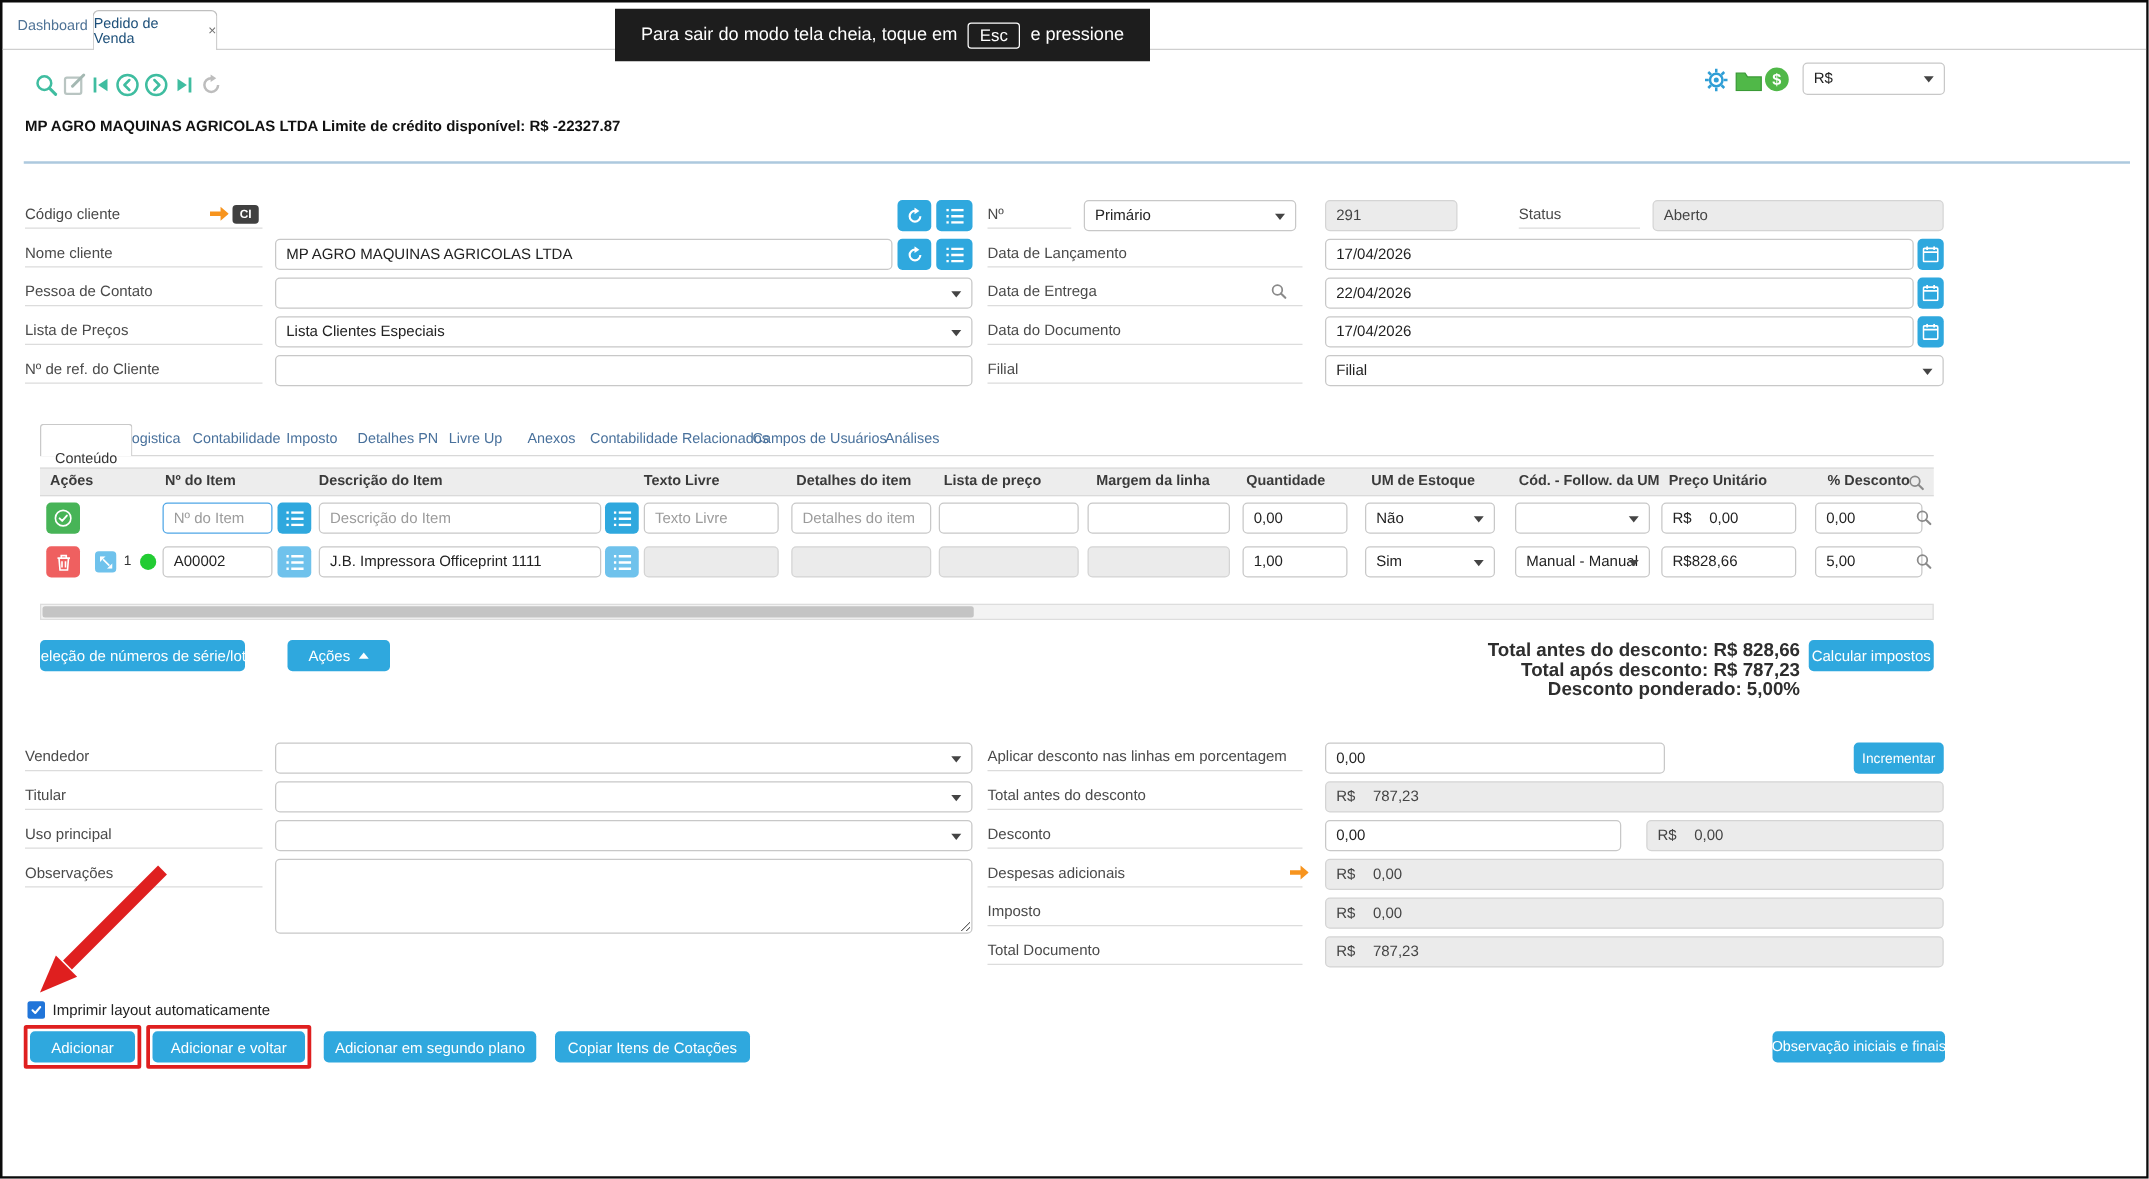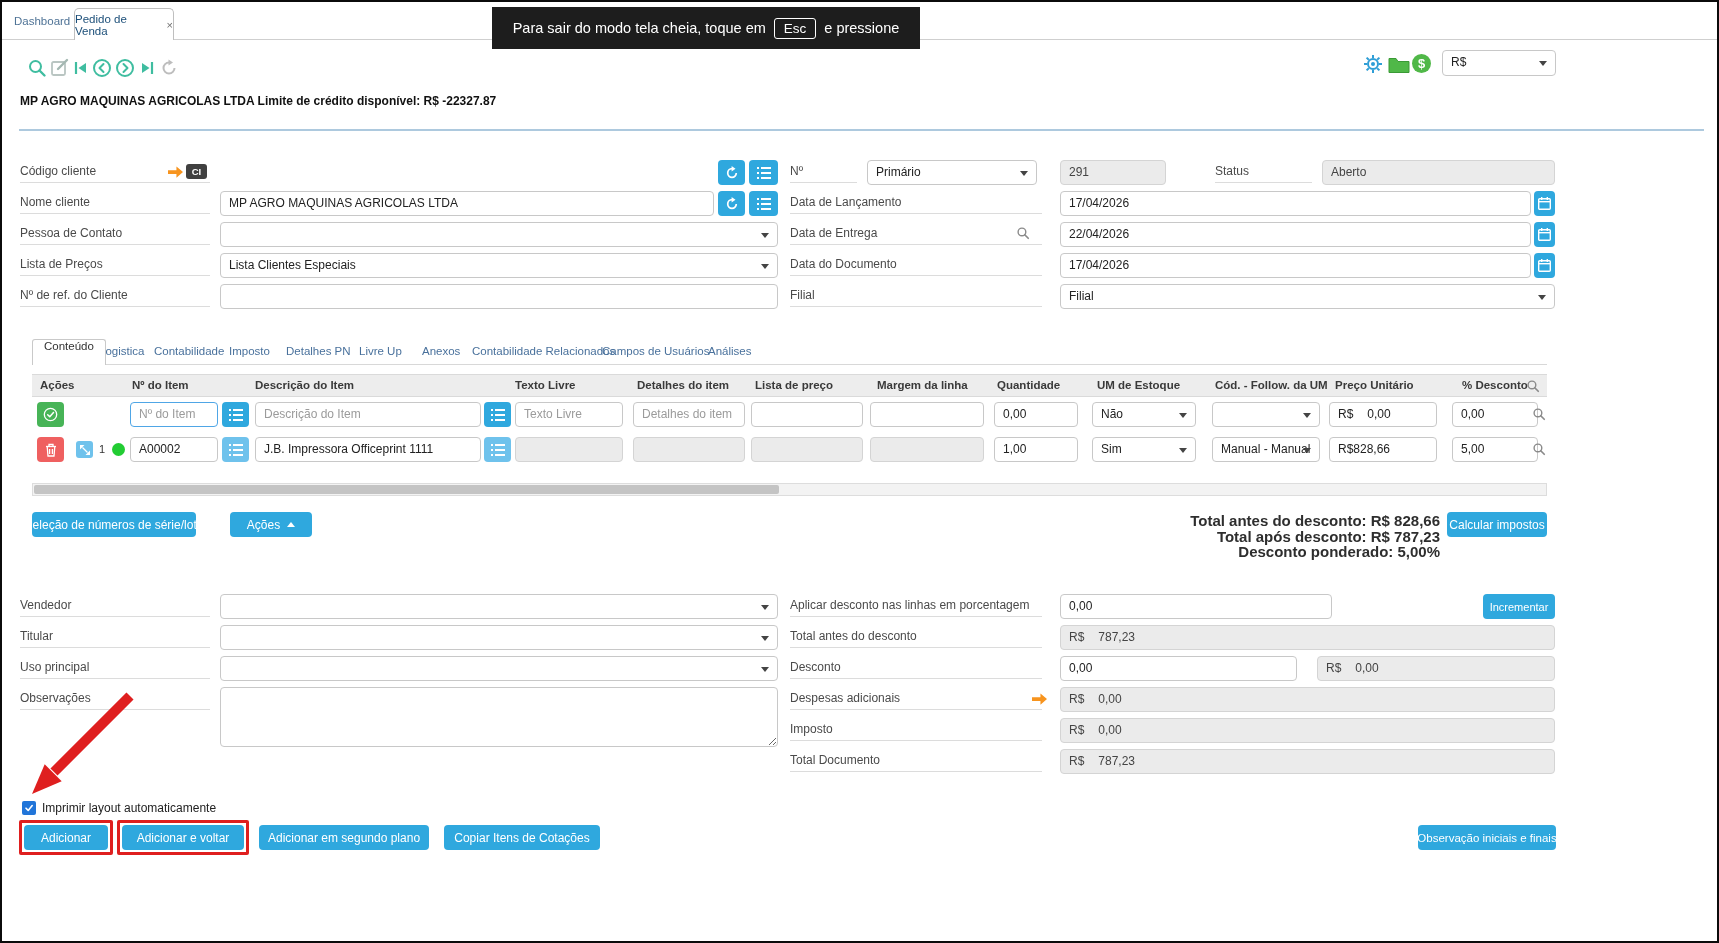--- a/index.html
+++ b/index.html
@@ -11,21 +11,21 @@
   .inp.gray{background:#ebebeb;border-color:#d4d4d4;color:#444}
   .inp.ph{color:#9b9b9b}
   .inp.focus{border-color:#4fa6e6}
   .sel{padding-right:20px}
   .sel::after{content:"";position:absolute;right:8px;top:10px;border-left:4px solid transparent;border-right:4px solid transparent;border-top:5px solid #444}
   .btn{position:absolute;height:25px;background:#2fa8de;border-radius:4px;color:#fff;font-size:12px;display:flex;align-items:center;justify-content:center;cursor:pointer;white-space:nowrap;padding:0 10px}
   .icbtn{position:absolute;height:25px;background:#2fa8de;border-radius:4px;display:flex;align-items:center;justify-content:center;cursor:pointer}
   .th{position:absolute;top:4px;font-size:11.5px;font-weight:bold;color:#3a3a3a;white-space:nowrap}
   .row{position:absolute;left:30px;width:1515px;height:28px}
   .ctab{position:absolute;top:343px;font-size:11.5px;color:#49719c;white-space:nowrap;cursor:pointer}
-  .ctab.active{top:337px;height:26px;background:#fff;border:1px solid #c9c9c9;border-bottom:none;border-radius:3px 3px 0 0;color:#333;padding:0 11px 0 11px;z-index:2}
+  .ctab.active{top:337px;height:26px;background:#fff;border:1px solid #c9c9c9;border-bottom:none;border-radius:3px 3px 0 0;color:#333;padding:21px 11px 0 11px;z-index:2}
   .totline{font-size:15px;font-weight:bold;color:#2e2e2e;line-height:15.5px;text-align:right;white-space:nowrap}
   .caret-up{display:inline-block;width:0;height:0;border-left:4px solid transparent;border-right:4px solid transparent;border-bottom:5px solid #fff;margin-left:7px}
   .redbox{position:absolute;border:3px solid #df1f1f;border-radius:2px;pointer-events:none;z-index:5}
   .pfx{margin-right:14px}
 </style>
 </head>
 <body>
 
 <div class="canvas">
 

